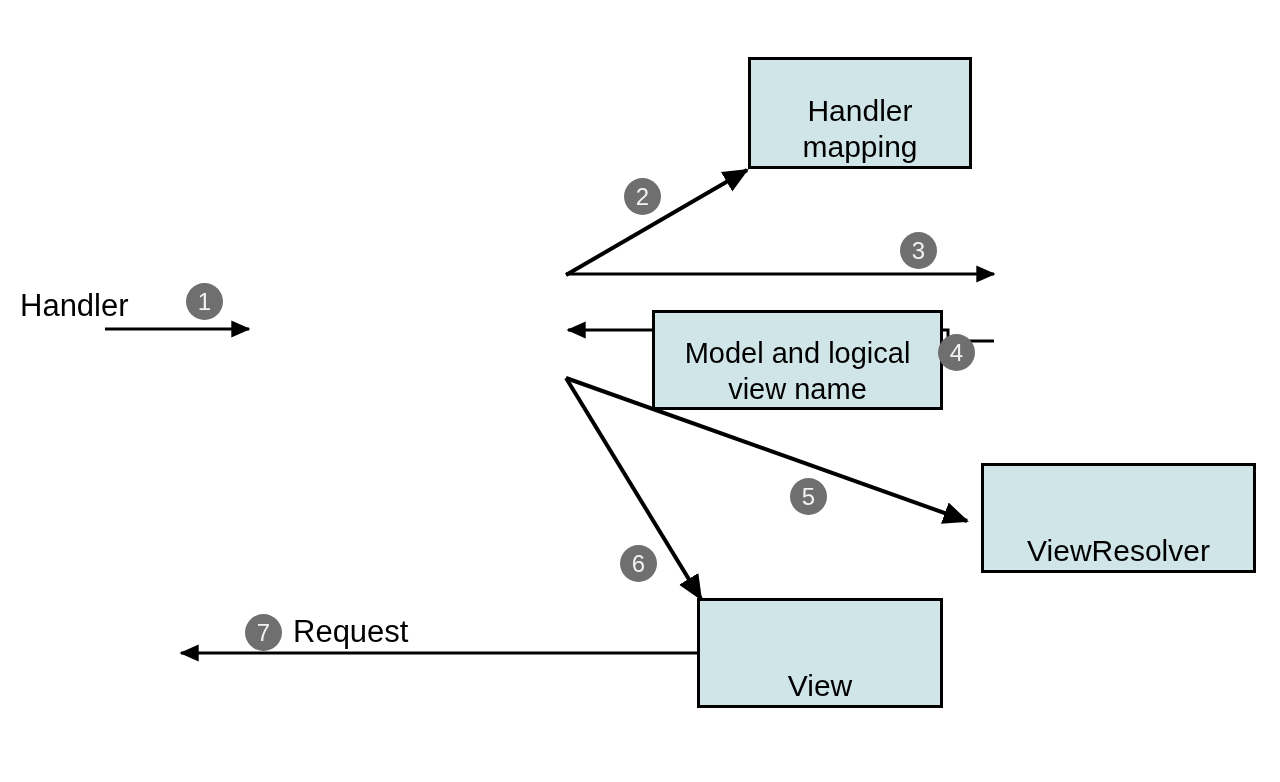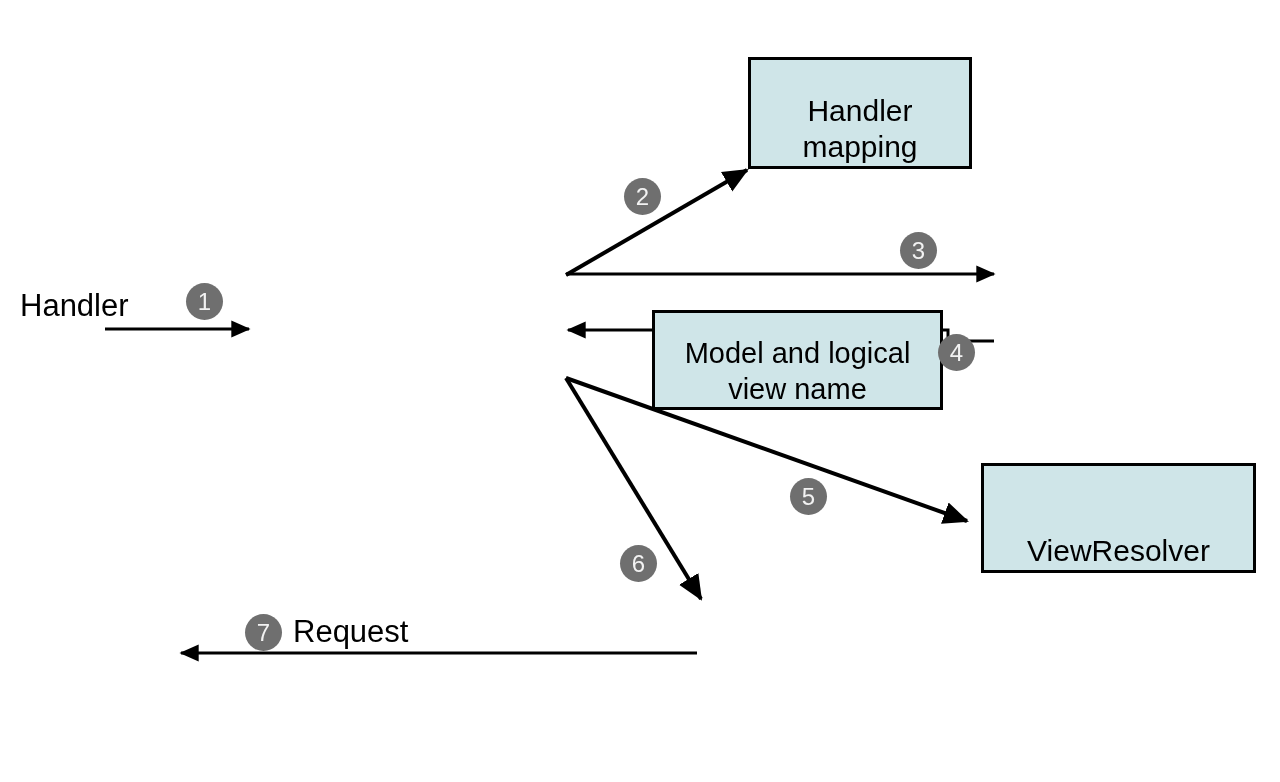--- a/index.html
+++ b/index.html
@@ -117,20 +117,23 @@
 
   <div class="node" style="left:652px; top:290px; width:291px; height:100px; font-size:29px; z-index:4;margin-top:20px;">
     <span class="node-label">Model and logical
 view name</span>
   </div>
 
   <div class="node" style="left:968px; top:463px; width:275px; height:110px;margin-left:13px;">
     <span class="node-label">ViewResolver</span>
   </div>
 
+  <div class="node" style="left:697px; top:598px; width:246px; height:110px;">
+    <span class="node-label">View</span>
+  </div>
 
   <div class="edge-text" style="left:20px; top:288px;">Handler</div>
   <div class="edge-text" style="left:293px; top:614px;">Request</div>
 
   <div class="badge" style="left:186px; top:283px;">1</div>
   <div class="badge" style="left:624px; top:178px;">2</div>
   <div class="badge" style="left:900px; top:232px;">3</div>
   <div class="badge" style="left:938px; top:334px;">4</div>
   <div class="badge" style="left:790px; top:478px;">5</div>
   <div class="badge" style="left:620px; top:545px;">6</div>

